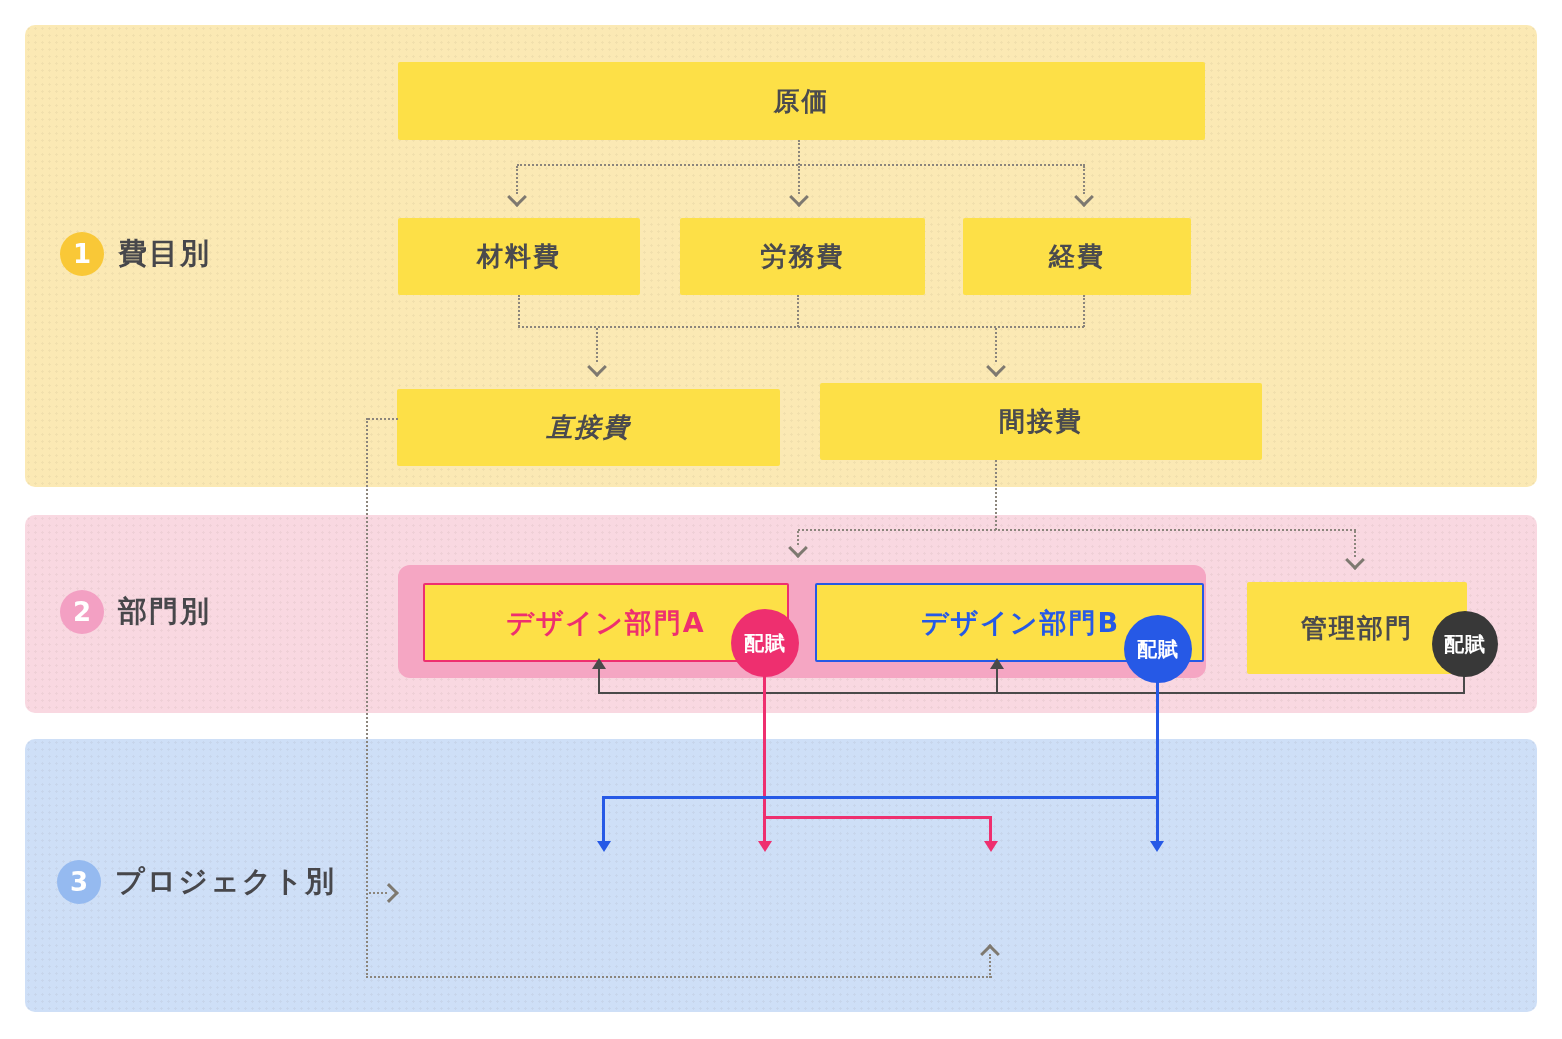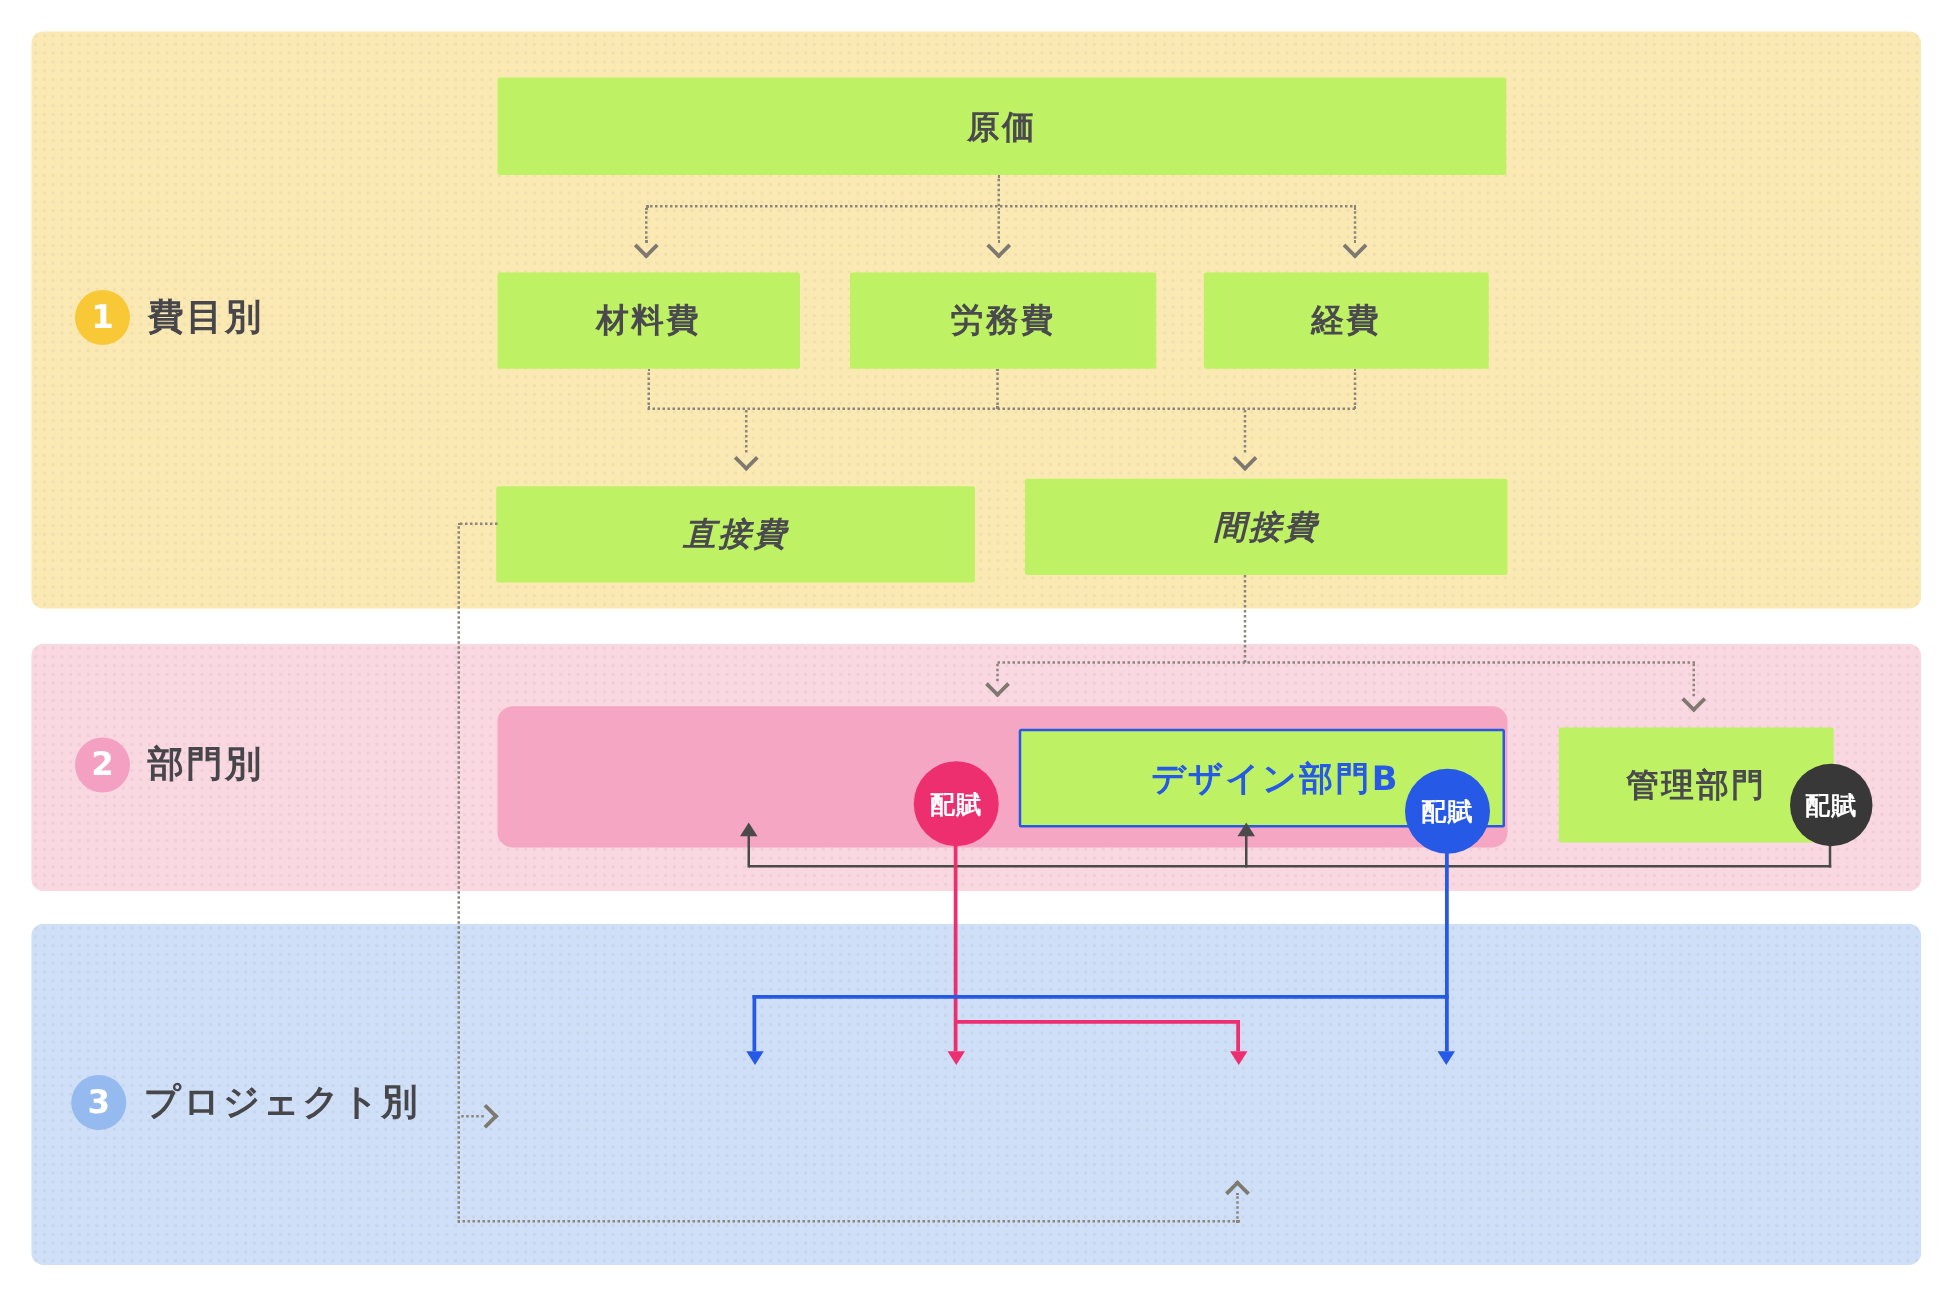--- a/index.html
+++ b/index.html
@@ -18,21 +18,21 @@
   #panel-project    { top:739px; height:273px; background-color:#CEDFF7; }
 
   .sec-label { position:absolute; display:flex; align-items:center; gap:14px; }
   .sec-num {
     width:44px; height:44px; border-radius:50%; color:#fff; flex:0 0 auto;
     font-size:26px; font-weight:700; display:flex; align-items:center; justify-content:center;
   }
   .sec-text { font-size:29px; font-weight:700; color:#47474B; letter-spacing:2px; white-space:nowrap; }
 
   .box {
-    position:absolute; background:#bef264; border-radius:2px;
+    position:absolute; background:#fde047; border-radius:2px;
     display:flex; align-items:center; justify-content:center;
     font-size:26px; font-weight:600; color:#4A4A4E; letter-spacing:2px; white-space:nowrap;
   }
   .box.accent-a { border:2px solid #EE2F6F; color:#EE2F6F; font-weight:700; font-size:27px; }
   .box.accent-b { border:2px solid #2659E6; color:#2659E6; font-weight:700; font-size:27px; }
 
   #dept-group { position:absolute; left:398px; top:565px; width:808px; height:113px;
                 border-radius:12px; background:#F5A6C3; }
 
   .badge {
@@ -78,22 +78,23 @@
     <div class="sec-text">プロジェクト別</div>
   </div>
 
   <div id="dept-group"></div>
 
   <div class="box" style="left:398px; top:62px;  width:807px; height:78px;">原価</div>
   <div class="box" style="left:398px; top:218px; width:242px; height:77px;">材料費</div>
   <div class="box" style="left:680px; top:218px; width:245px; height:77px;">労務費</div>
   <div class="box" style="left:963px; top:218px; width:228px; height:77px;">経費</div>
   <div class="box" style="left:397px; top:389px; width:383px; height:77px;font-style:italic;">直接費</div>
-  <div class="box" style="left:820px; top:383px; width:386px; height:77px;font-style:italic;">間接費</div>
+  <div class="box" style="left:820px; top:383px; width:442px; height:77px;">間接費</div>
 
+  <div class="box accent-a" style="left:423px;  top:583px; width:362px; height:75px;">デザイン部門A</div>
   <div class="box accent-b" style="left:815px;  top:583px; width:363px; height:75px;padding-left:22px;">デザイン部門B</div>
   <div class="box" style="left:1247px; top:582px; width:220px; height:92px;">管理部門</div>
 
 
   <div class="path">
     <div class="vdot" style="left:798px; top:140px; height:25px;"></div>
     <div class="hdot" style="left:517px; top:164px; width:568px;"></div>
     <div class="vdot" style="left:516px; top:166px; height:28px;"></div>
     <div class="vdot" style="left:798px; top:166px; height:28px;"></div>
     <div class="vdot" style="left:1083px; top:166px; height:28px;"></div>

